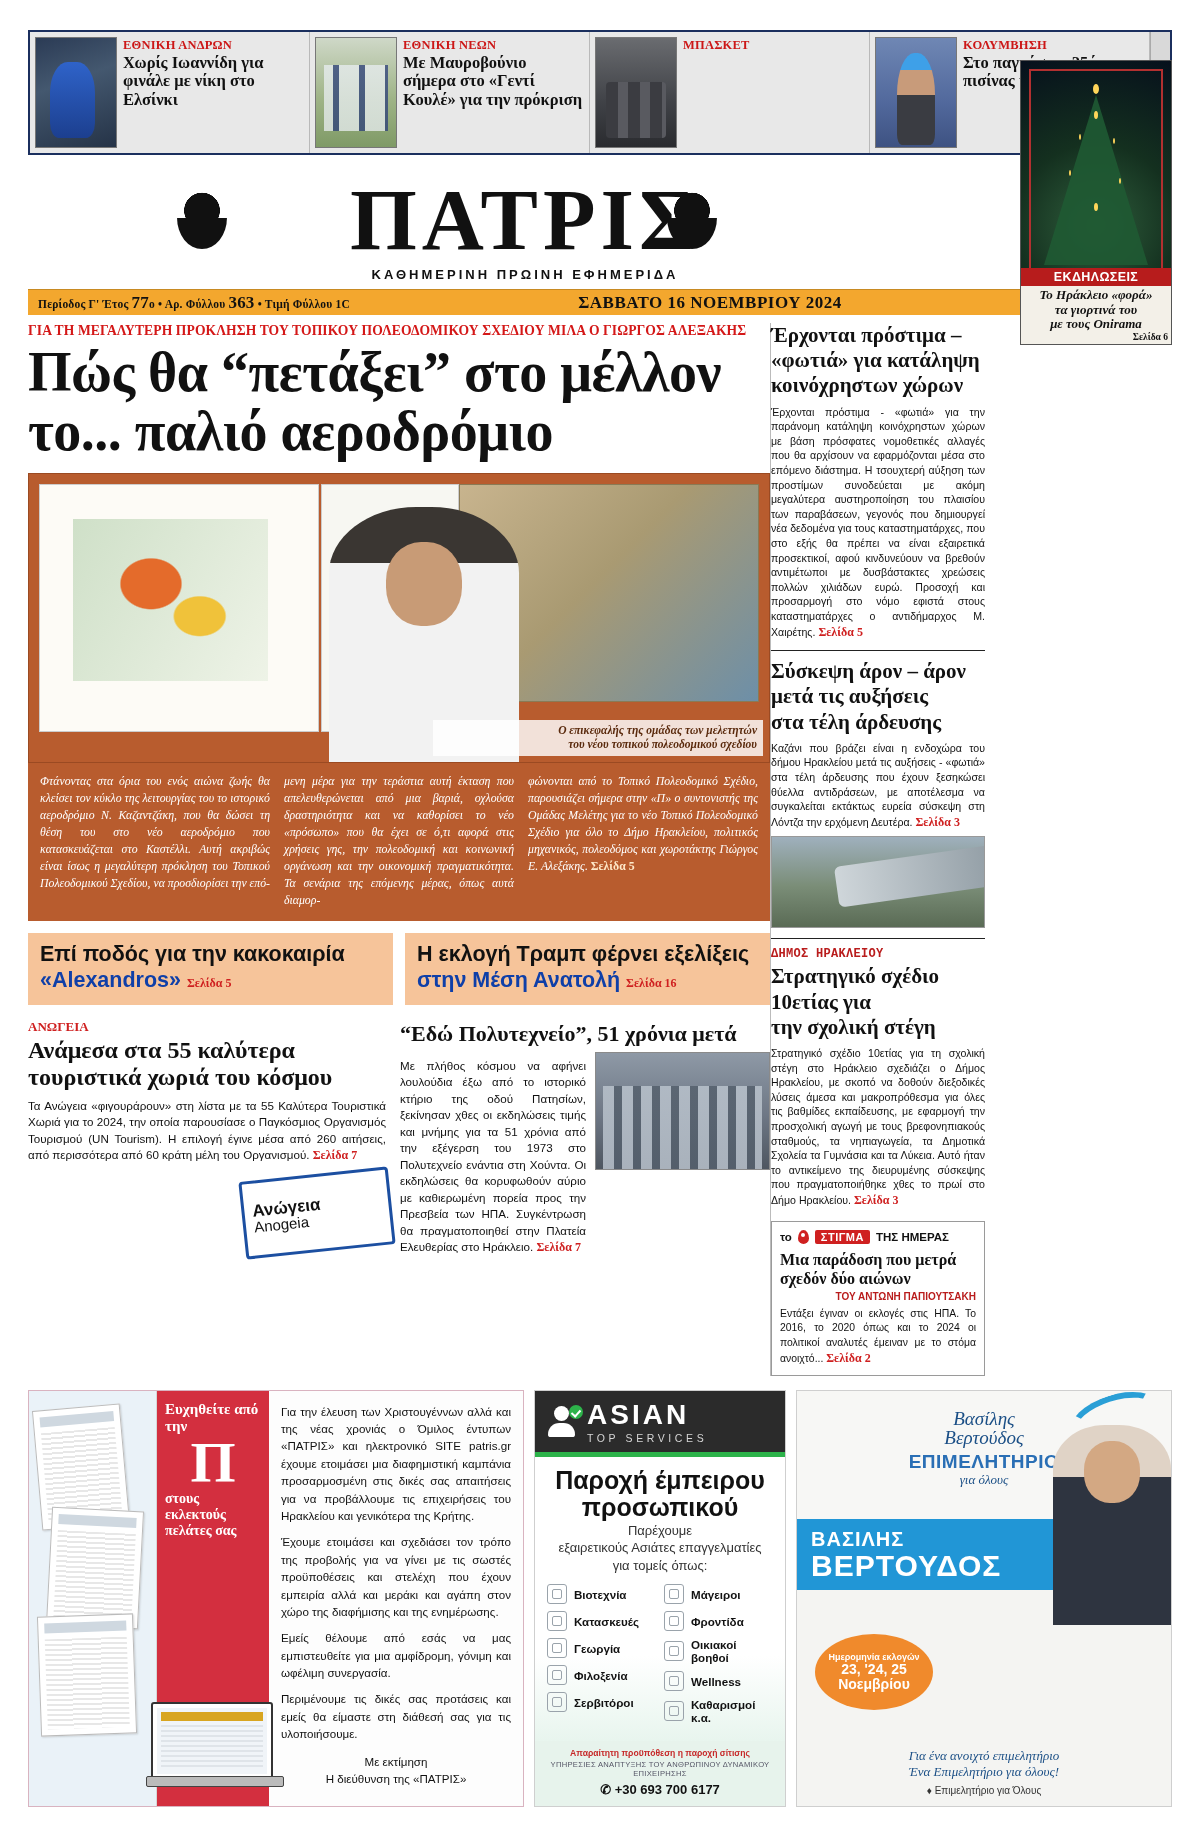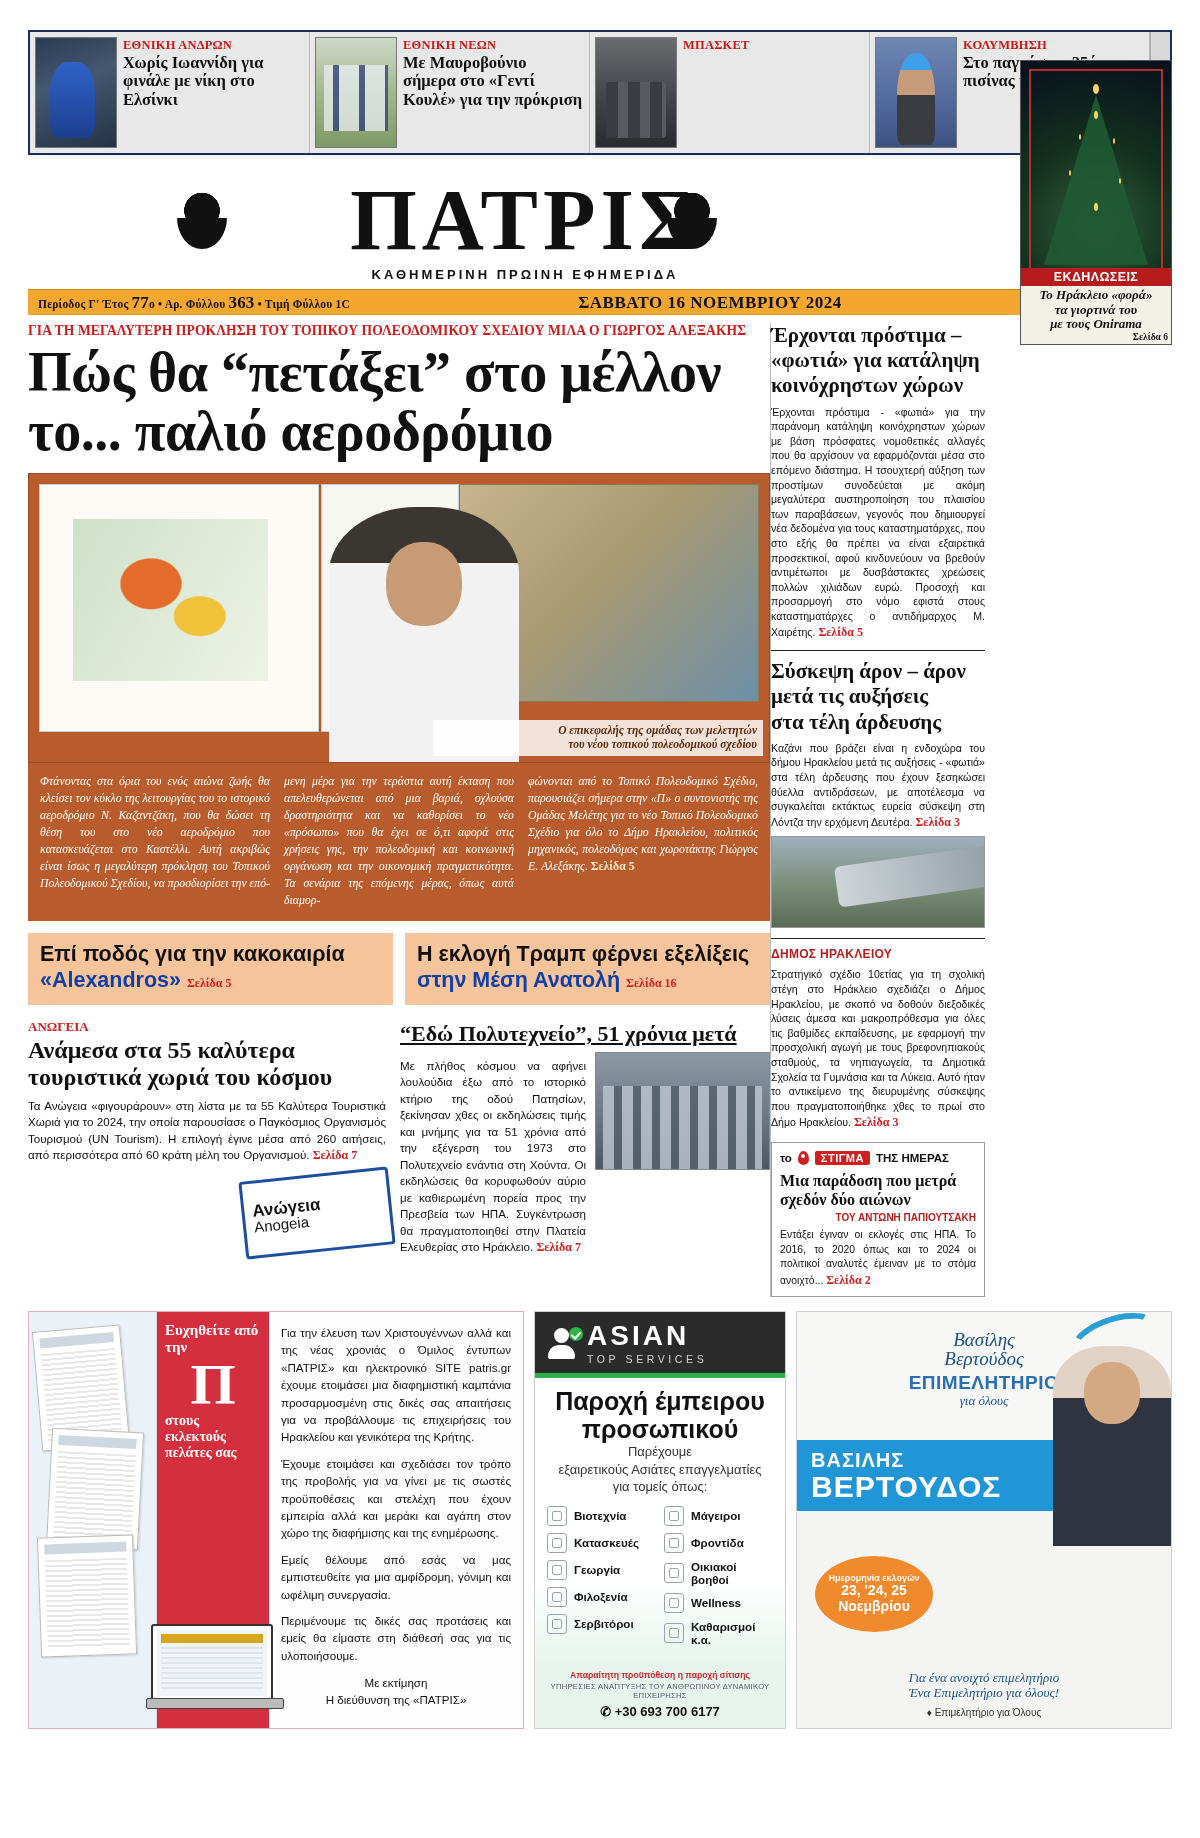--- a/index.html
+++ b/index.html
@@ -157,42 +157,42 @@
   .peach h3 { margin:0; font-size:21.5px; line-height:1.2; font-weight:bold; }
   .peach .blue { color:#0f3fa8; }
   .pagelink { color:#cf2020; font-weight:bold; font-size:12px; font-family:"Liberation Serif",serif; white-space:nowrap; }
 
   
   .mid-row { display:flex; gap:14px; margin-top:14px; }
   .anogeia { width:358px; }
   .poly { flex:1; }
   .sec-kicker { color:#cf2020; font-weight:bold; font-size:13px; font-family:"Liberation Serif",serif; }
   .sec-head { font-family:"Liberation Serif",serif; font-weight:bold; font-size:24px; line-height:1.14; margin-top:2px; }
-  .sec-head.serif2 { font-size:22px;text-decoration:underline; }
+  .sec-head.serif2 { font-size:22px; }
   .sec-body { font-size:11.6px; line-height:1.42; margin-top:6px; text-align:justify; }
   .anogeia-wrap { position:relative; }
   .anogeia-sign {
     position:absolute; right:-6px; bottom:4px; width:150px; height:78px;
     background:#fff; border:3px solid #1c4fa1; border-radius:4px; transform:rotate(-6deg);
     display:flex; flex-direction:column; justify-content:center; padding-left:8px;
   }
   .anogeia-sign .gr { font-size:17px; font-weight:bold; line-height:1; }
   .anogeia-sign .en { font-size:15px; line-height:1.1; }
   .poly-flex { display:flex; gap:9px; margin-top:6px; }
   .poly-photo { width:175px; height:118px; background:linear-gradient(180deg,#8e99a6 0%,#6d7684 55%,#4e5660 100%); border:1px solid #8a8a8a; position:relative; overflow:hidden;}
   .poly-photo::after{ content:""; position:absolute; left:4%; bottom:0; width:92%; height:72%;
      background:repeating-linear-gradient(90deg,#b9c2cc 0 11px,#55606d 11px 19px); opacity:.85;}
 
   
   .rc-sep { height:1px; background:#222; margin:10px 0 8px; }
   .rc-head { font-family:"Liberation Serif",serif; font-weight:bold; font-size:21px; line-height:1.2; }
   .rc-body { font-size:10.6px; line-height:1.38; text-align:justify; margin-top:6px; }
   .rc-photo { height:92px; margin-top:6px; background:linear-gradient(180deg,#9fb0bd 0%,#7a8d77 55%,#5a6b55 100%); border:1px solid #999; position:relative; overflow:hidden;}
   .rc-photo::after{content:"";position:absolute;right:-10%;top:20%;width:80%;height:46%;background:linear-gradient(90deg,#cfd6da,#8e9aa2);transform:rotate(-8deg);border-radius:6px;}
-  .rc-dept { color:#b91c1c; font-weight:bold; font-size:12px; letter-spacing:.3px; font-family:Liberation Sans, sans-serif; }
+  .rc-dept { color:#b91c1c; font-weight:bold; font-size:12px; letter-spacing:.3px; font-family:Liberation Mono, monospace; }
   .stigma-box { border:1px solid #9a9a9a; margin-top:12px; padding:8px; background:#fff; }
   .stigma-top { display:flex; align-items:center; gap:6px; font-size:11.5px; font-weight:bold; }
   .stigma-badge { background:#cf2020; color:#fff; padding:1px 6px; font-size:11px; border-radius:2px; letter-spacing:.5px; }
   .pin-icon { width:11px; height:14px; background:#cf2020; border-radius:50% 50% 50% 50%/60% 60% 40% 40%; position:relative;}
   .pin-icon::after{content:"";position:absolute;left:50%;top:3px;transform:translateX(-50%);width:4px;height:4px;background:#fff;border-radius:50%;}
   .stigma-head { font-family:"Liberation Serif",serif; font-weight:bold; font-size:16px; line-height:1.2; margin-top:6px; }
   .stigma-by { color:#b91c1c; font-size:10px; font-weight:bold; text-align:right; margin-top:3px; }
   .stigma-body { font-size:10.4px; line-height:1.38; text-align:justify; margin-top:5px; }
 
   
@@ -437,20 +437,25 @@
         </div>
         <div class="rc-body"><span>Καζάνι που βράζει είναι η ενδοχώρα του δήμου Ηρακλείου μετά τις αυξήσεις - «φωτιά» στα τέλη άρδευσης που έχουν ξεσηκώσει θύελλα αντιδράσεων, με αποτέλεσμα να συγκαλείται εκτάκτως ευρεία σύσκεψη στη Λόντζα την ερχόμενη Δευτέρα.</span>
           <span class="pagelink">Σελίδα 3</span></div>
         <div class="rc-photo"></div>
       </div>
 
       <div class="rc-sep"></div>
 
       <div>
         <div class="rc-dept">ΔΗΜΟΣ ΗΡΑΚΛΕΙΟΥ</div>
+        <div class="rc-head" style="margin-top:3px">
+          <div>Στρατηγικό σχέδιο</div>
+          <div>10ετίας για</div>
+          <div>την σχολική στέγη</div>
+        </div>
         <div class="rc-body"><span>Στρατηγικό σχέδιο 10ετίας για τη σχολική στέγη στο Ηράκλειο σχεδιάζει ο Δήμος Ηρακλείου, με σκοπό να δοθούν διεξοδικές λύσεις άμεσα και μακροπρόθεσμα για όλες τις βαθμίδες εκπαίδευσης, με εφαρμογή την προσχολική αγωγή με τους βρεφονηπιακούς σταθμούς, τα νηπιαγωγεία, τα Δημοτικά Σχολεία τα Γυμνάσια και τα Λύκεια. Αυτό ήταν το αντικείμενο της διευρυμένης σύσκεψης που πραγματοποιήθηκε χθες το πρωί στο Δήμο Ηρακλείου.</span>
           <span class="pagelink">Σελίδα 3</span></div>
       </div>
 
       <div class="stigma-box">
         <div class="stigma-top">
           <span>το</span>
           <span class="pin-icon"></span>
           <span class="stigma-badge">ΣΤΙΓΜΑ</span>
           <span>ΤΗΣ ΗΜΕΡΑΣ</span>

